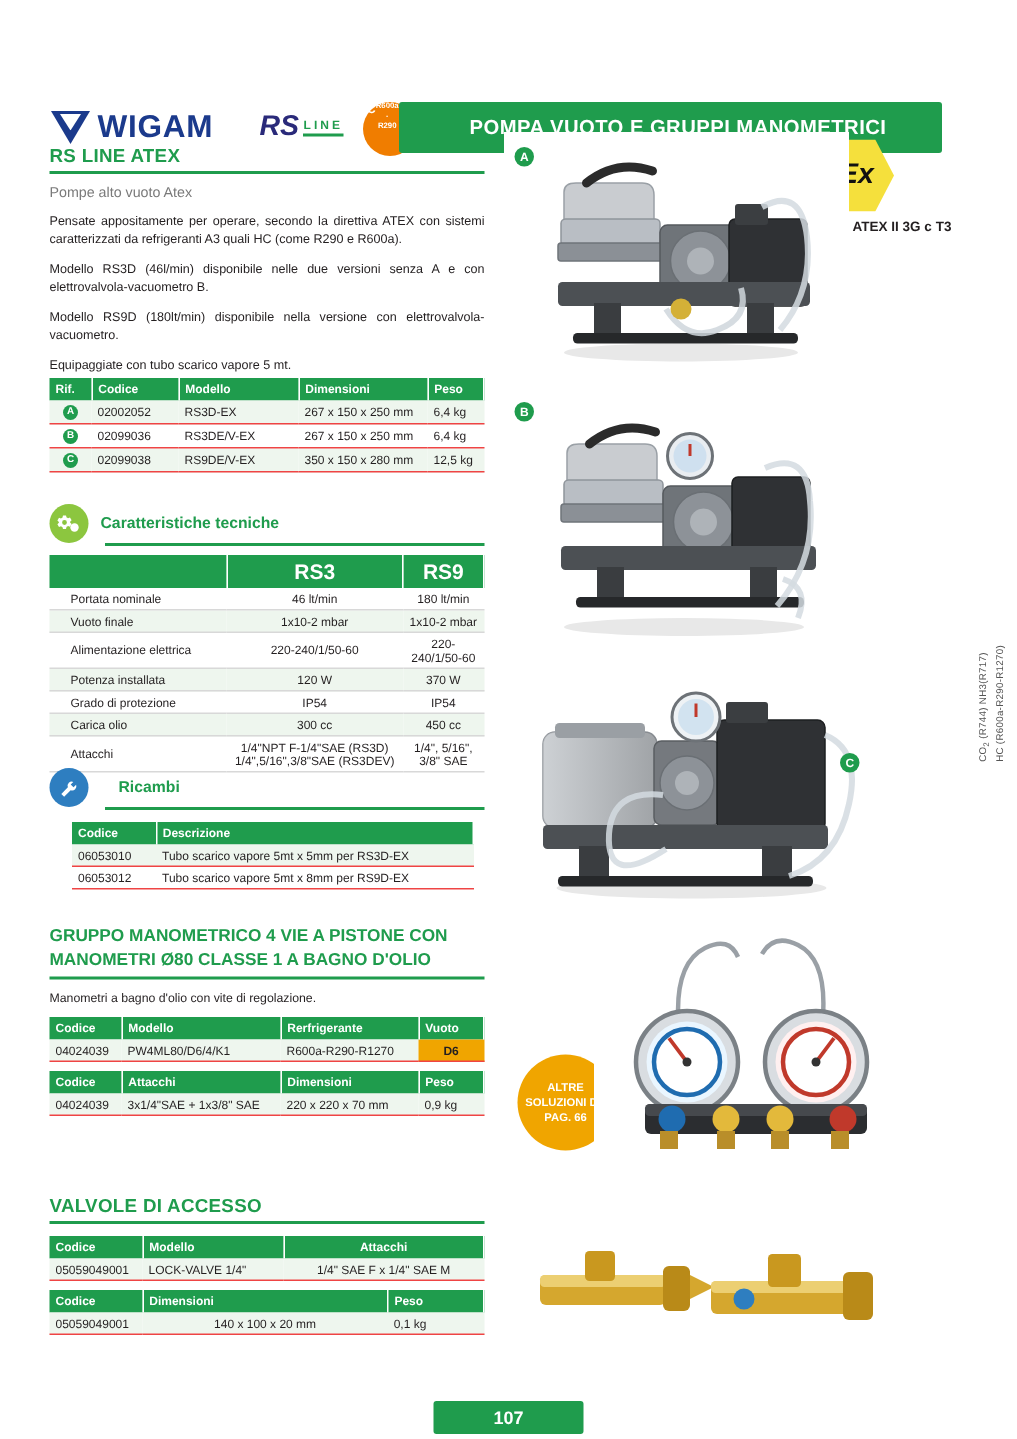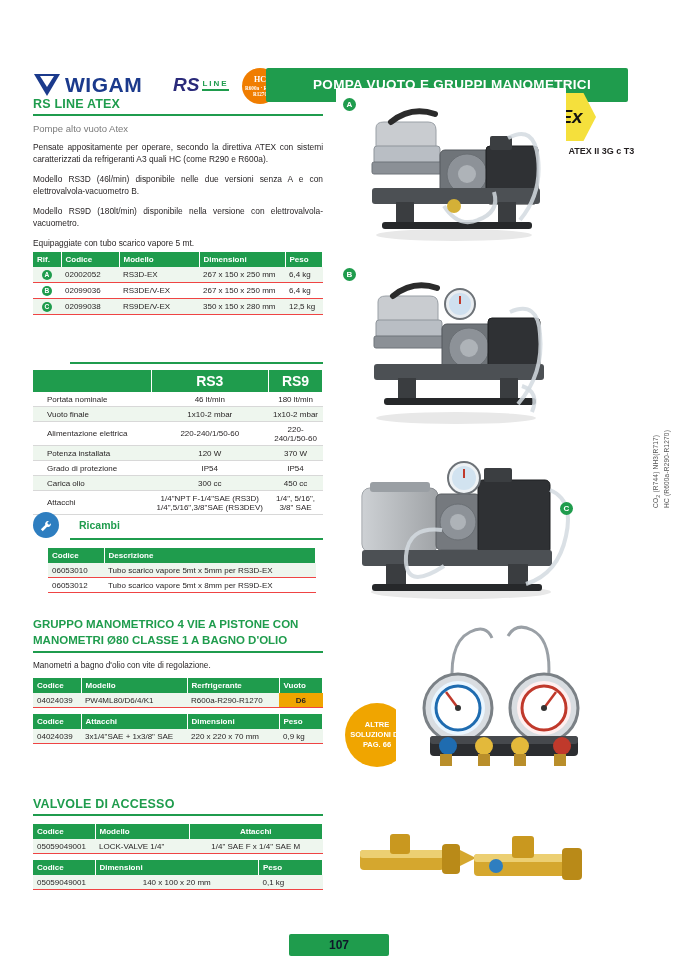--- a/index.html
+++ b/index.html
@@ -50,22 +50,22 @@
   .logo-rs .rs {
     font-size: 19px; font-weight: bold; color: #2a2a7a; font-style: italic;
   }
   .logo-rs .line {
     font-size: 8px; color: #1f9c4d; font-weight: bold; letter-spacing: 2px;
     border-bottom: 2px solid #1f9c4d; padding-bottom: 1px;
   }
   .badge-hc {
     position: absolute; left: 214px; top: 0; width: 36px; height: 36px;
     border-radius: 50%; background: #f07d00; color: #fff;
-    display:flex; flex-direction:column; justify-content:center;
-    font-size: 5.2px; line-height: 1.25; font-weight: bold; text-align:center;font-family:Liberation Serif, serif;
+    display:flex; flex-direction:row; justify-content:center;
+    font-size: 5.2px; line-height: 1.25; font-weight: bold; text-align:center;
   }
   .badge-hc .big { font-size: 8px; }
 
   
   .sec-title {
     color: #1f9c4d; font-weight: bold; font-size: 12.5px; letter-spacing: .2px;
   }
   .sec-rule { border-bottom: 2px solid #1f9c4d; margin-top: 3px; }
 
   
@@ -182,21 +182,21 @@
   }
 
   .side-code {
     position:absolute; right:6px; top:430px;
     writing-mode: vertical-rl; transform: rotate(180deg);
     font-size:6.5px; color:#555; line-height:1.5; letter-spacing:.2px;
   }
 
   .page-num {
     position:absolute; left:289px; top:934px; width:100px; height:22px;
-    background:#1f9c4d; color:#0f172a; font-weight:bold; font-size:12px;
+    background:#1f9c4d; color:#ffffff; font-weight:bold; font-size:12px;
     display:flex; align-items:center; justify-content:center; border-radius:2px;
   }
 
   
   svg { display:block; }
 </style>
 </head>
 <body>
 
 <div class="page">
@@ -265,20 +265,29 @@
           <td class="ctr"><span class="ref-dot">C</span></td>
           <td>02099038</td>
           <td>RS9DE/V-EX</td>
           <td>350 x 150 x 280 mm</td>
           <td>12,5 kg</td>
         </tr>
       </tbody>
     </table>
   </div>
 
+  <div class="caratt-head">
+    <div class="gear-circle">
+      <svg width="16" height="16" viewBox="0 0 24 24" fill="#ffffff">
+        <path d="M9 4l.6 2.1c.5.2 1 .4 1.4.7l2-.8 1.6 2.7-1.5 1.5c.05.3.05.6 0 .9l1.5 1.5-1.6 2.7-2-.8c-.45.3-.9.55-1.4.7L9 17.5H6l-.6-2.1c-.5-.15-.95-.4-1.4-.7l-2 .8L.4 12.8l1.5-1.5a4.5 4.5 0 010-.9L.4 8.9 2 6.2l2 .8c.45-.3.9-.5 1.4-.7L6 4h3zm-1.5 4.6a2.4 2.4 0 100 4.8 2.4 2.4 0 000-4.8z"></path>
+        <circle cx="17.5" cy="16" r="4.2"></circle>
+      </svg>
+    </div>
+    <div class="lbl">Caratteristiche tecniche</div>
+  </div>
   <div class="caratt-rule"></div>
 
   <div class="tech-tbl">
     <table class="tbl">
       <thead>
         <tr>
           <th class="blank"></th>
           <th>RS3</th>
           <th>RS9</th>
         </tr>

